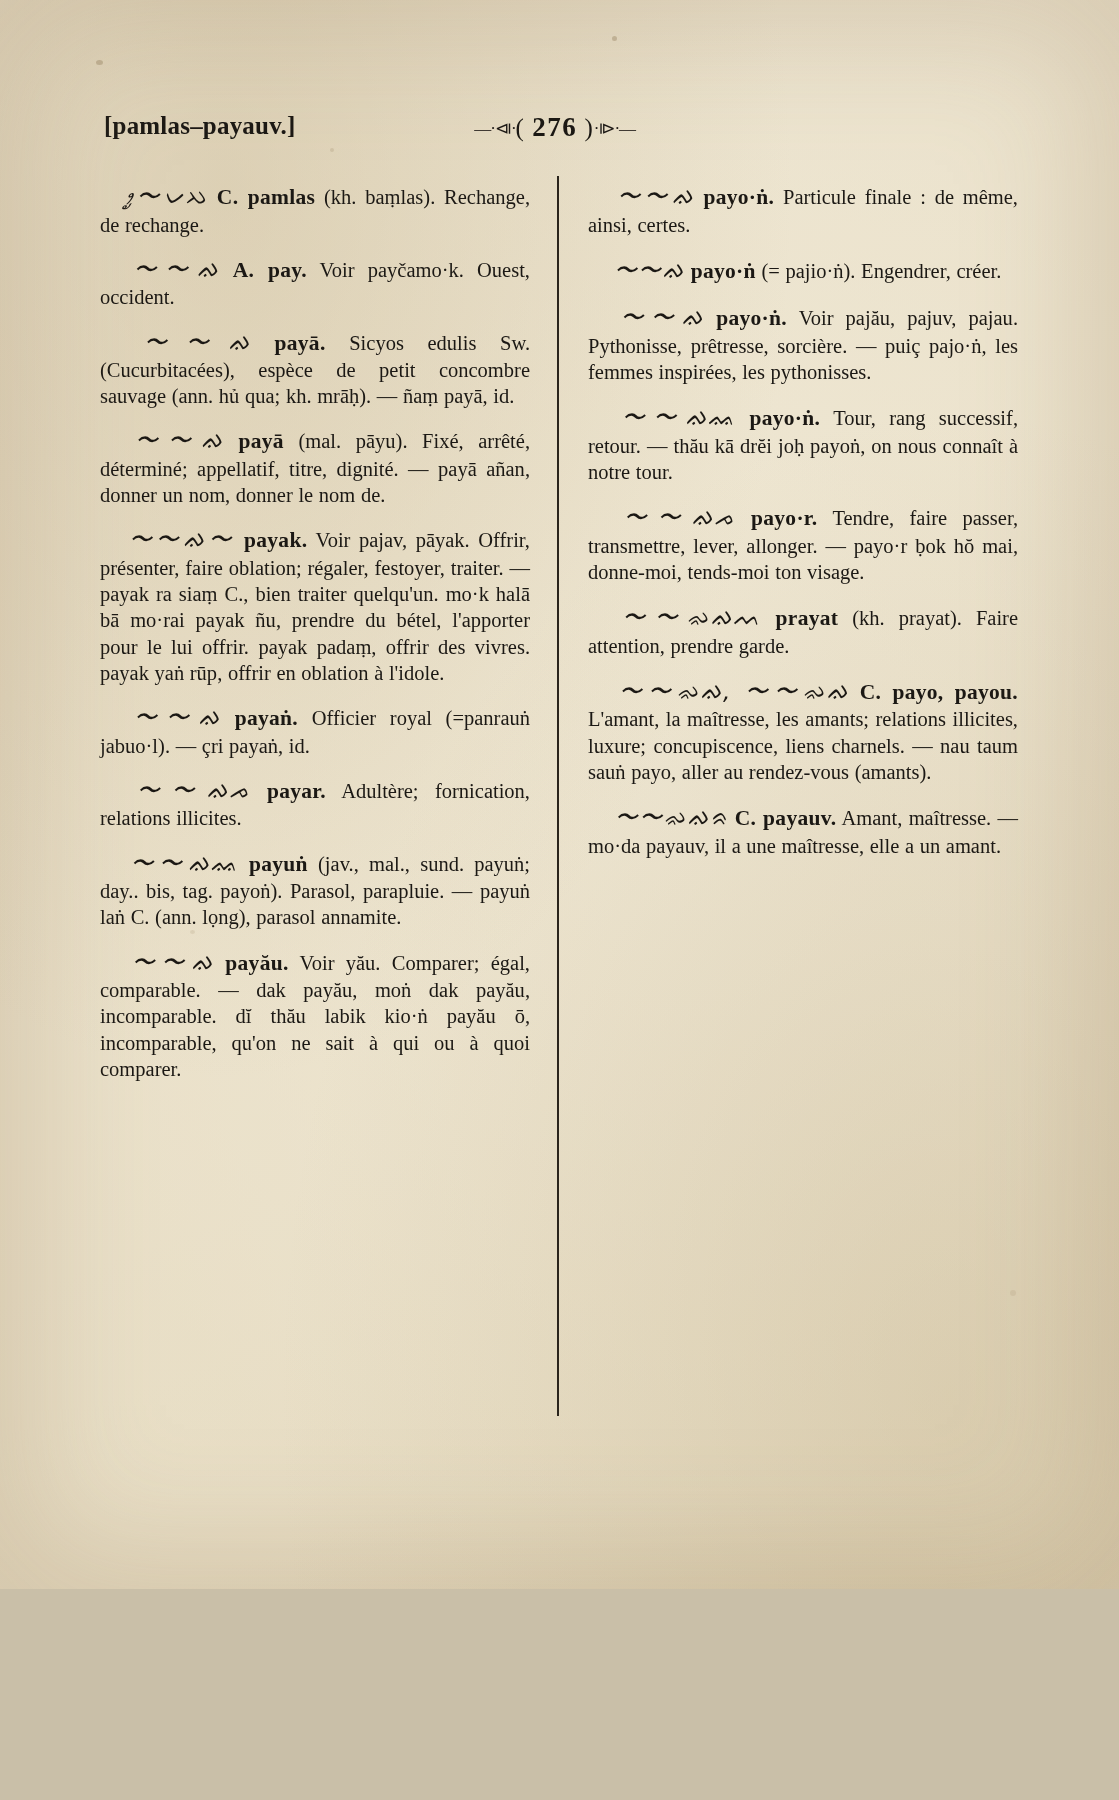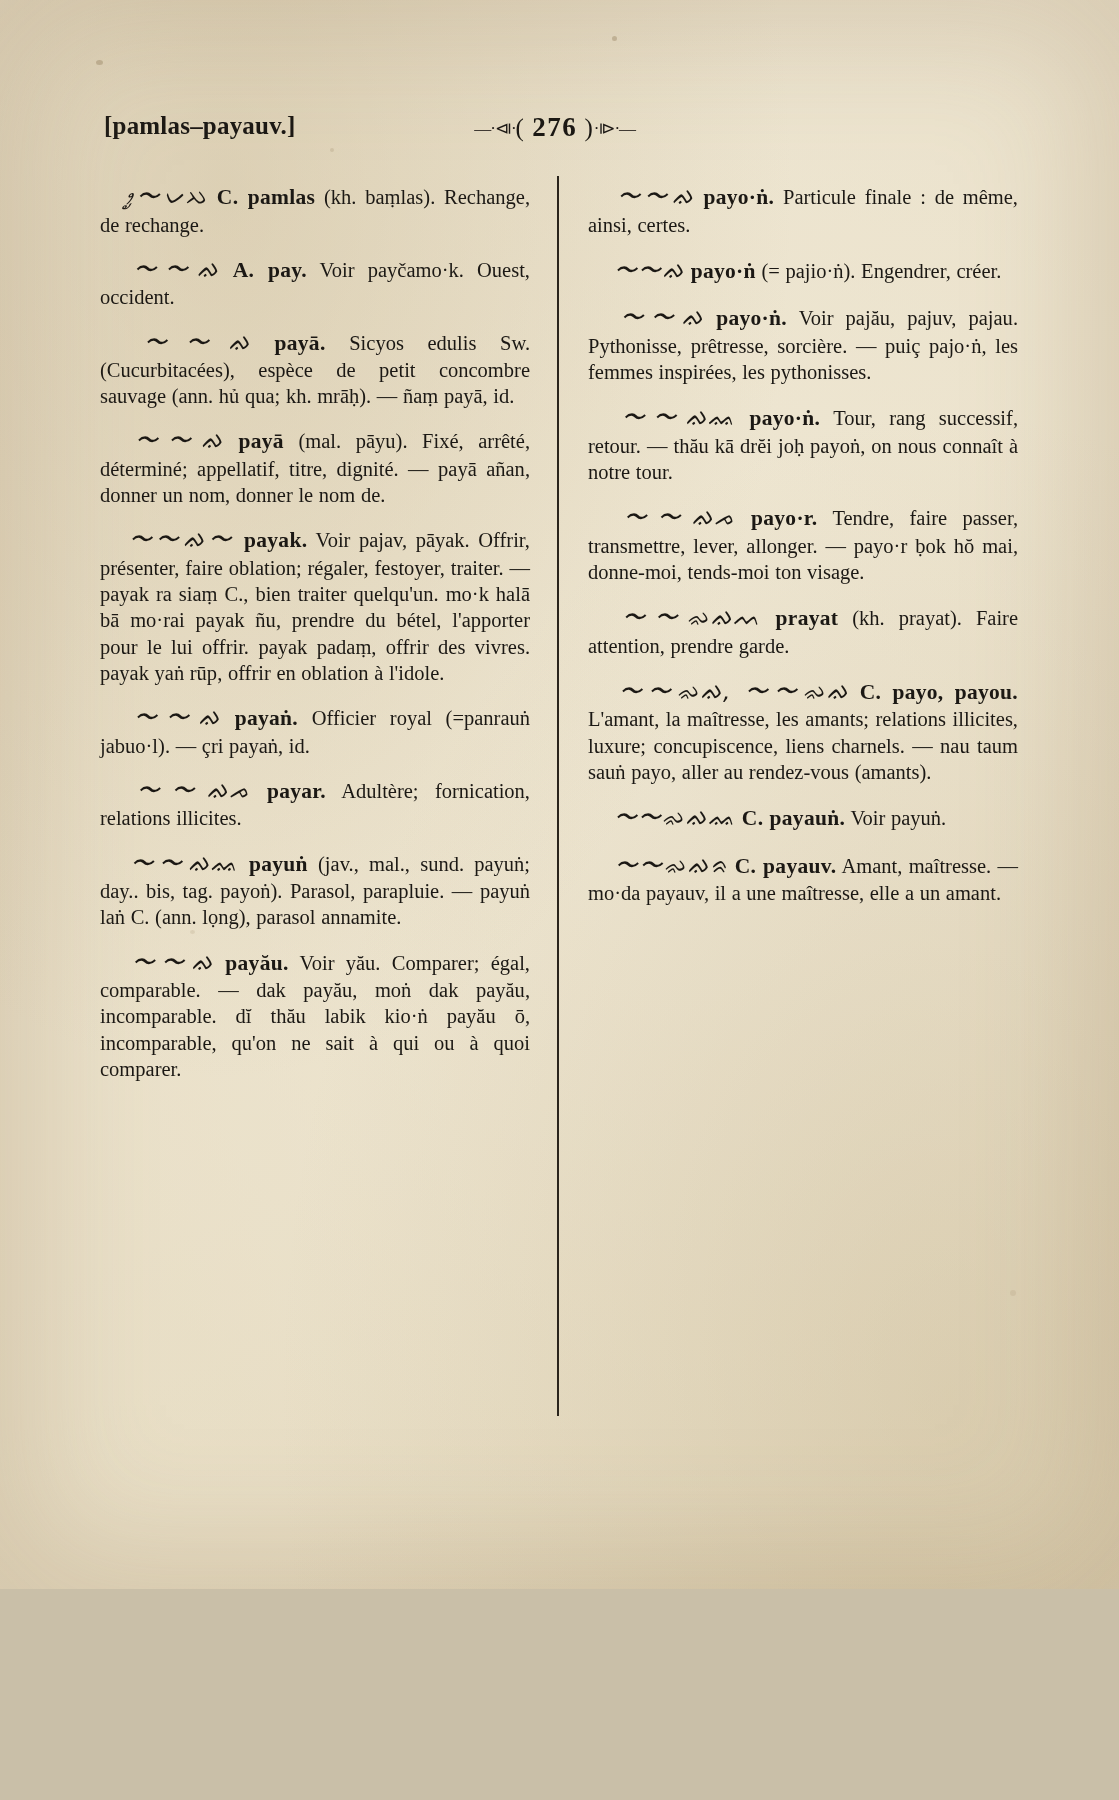--- a/index.html
+++ b/index.html
@@ -224,24 +224,20 @@
         <span class="hw">prayat</span><span> (kh. </span><span class="it">prayat</span><span>). Faire attention, prendre garde.</span>
       </div>
 
       <div class="entry">
         <span class="ind"></span><span class="cham">〜〜ᨋᨁ,  〜〜ᨋᨁ</span>
         <span class="hw">C. payo, payou.</span><span> L'amant, la maîtresse, les amants; relations illicites, luxure; concupiscence, liens charnels. — </span><span class="it">nau taum sauṅ payo</span><span>, aller au rendez-vous (amants).</span>
       </div>
 
 
 
-      <div class="entry">
-        <span class="ind"></span><span class="cham">〜〜ᨋᨁᨐ</span>
-        <span class="hw">C. payauṅ.</span><span> Voir </span><span class="it">payuṅ</span><span>.</span>
-      </div>
 
       <div class="entry">
         <span class="ind"></span><span class="cham">〜〜ᨋᨁᨑ</span>
         <span class="hw">C. payauv.</span><span> Amant, maîtresse. — </span><span class="it">mo·da payauv</span><span>, il a une maîtresse, elle a un amant.</span>
       </div>
 
     </div>
   </div>
 
   <div class="vignette"></div>

